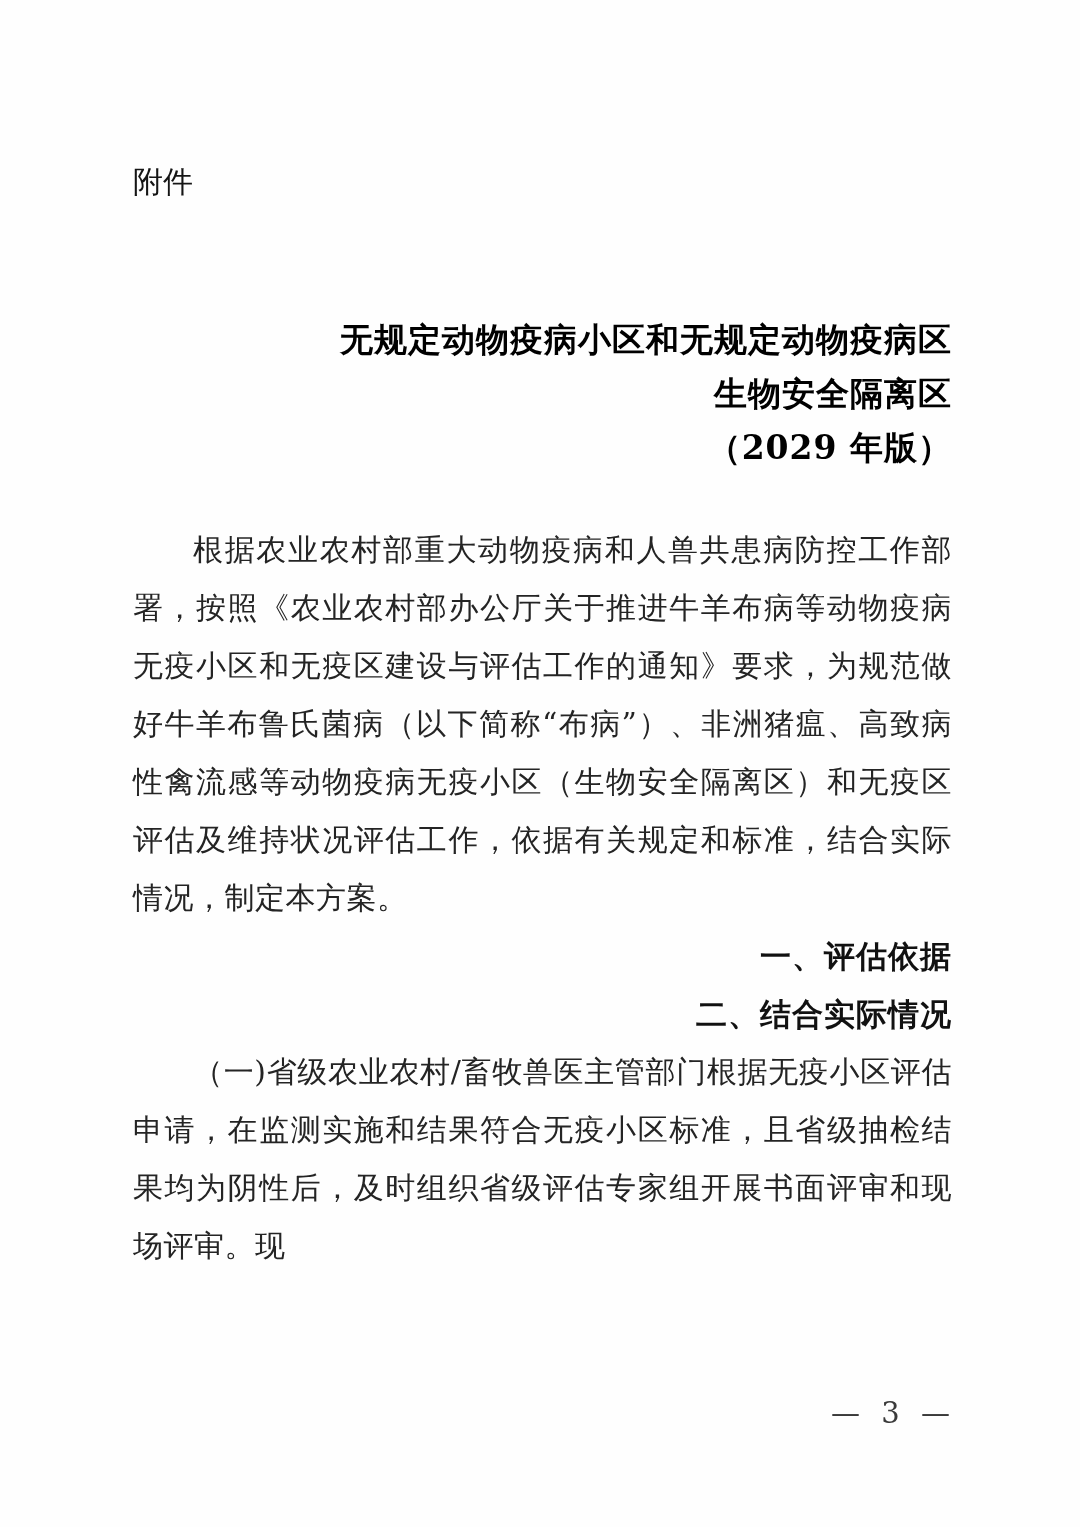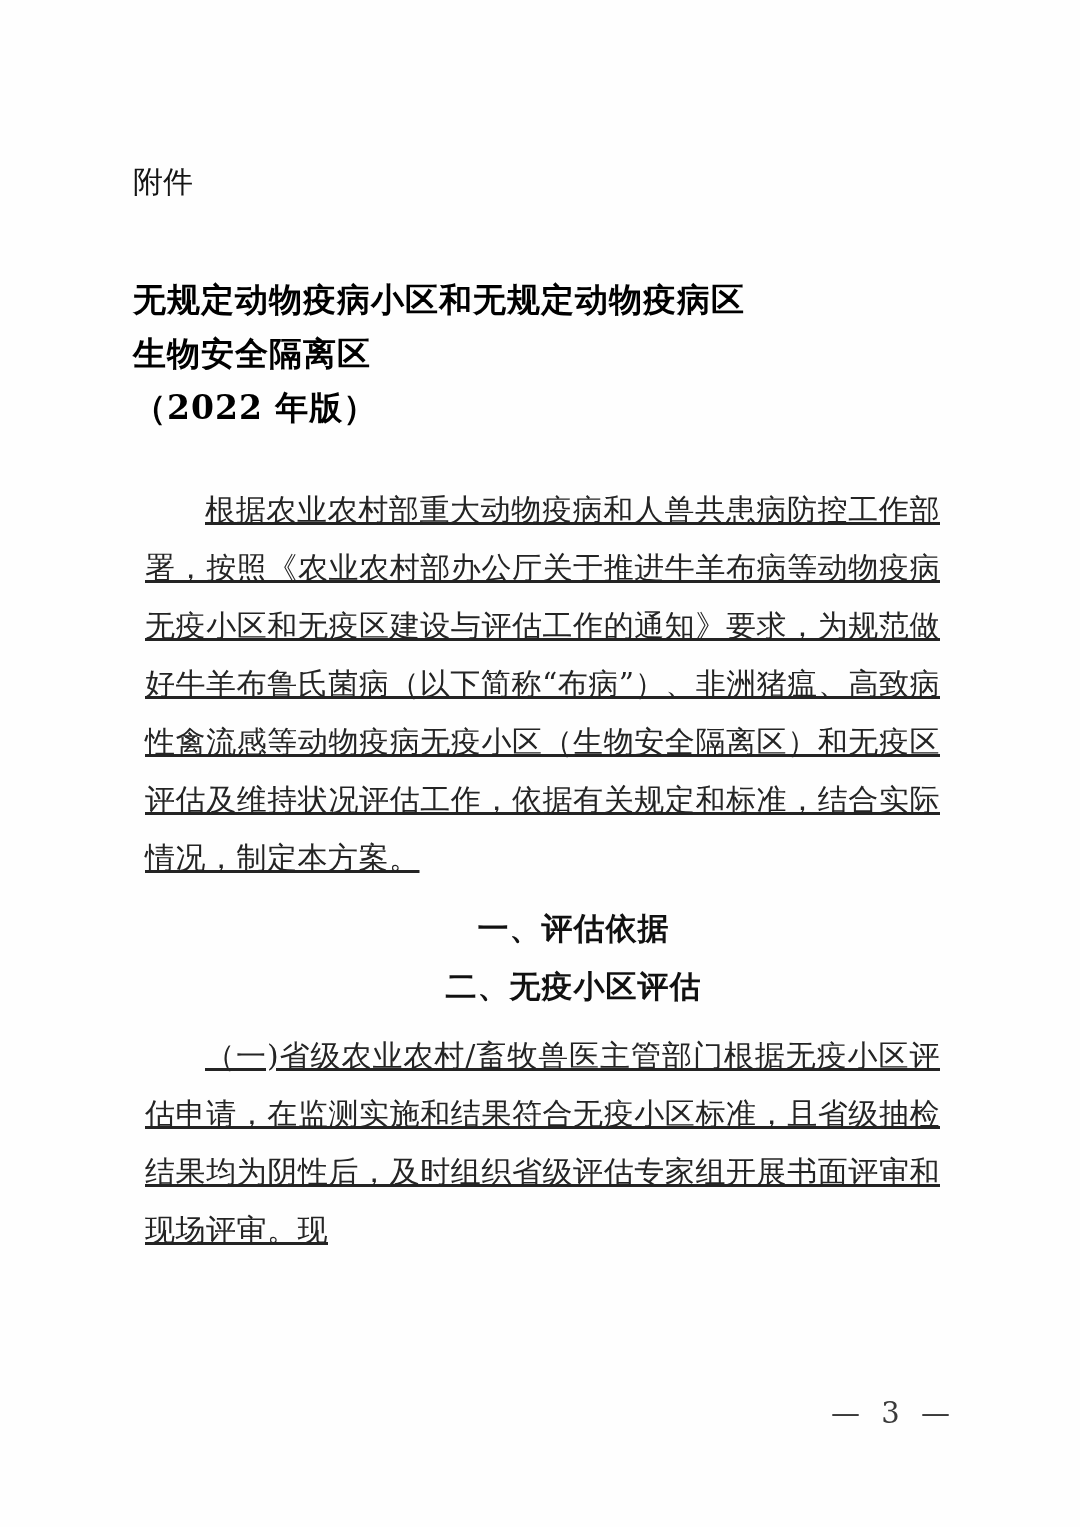--- a/index.html
+++ b/index.html
@@ -17,52 +17,51 @@
     overflow: hidden;
     color: #1f1f1f;
   }
   .attachment {
     font-family: Liberation Serif, serif;
     font-size: 30px;
     line-height: 38px;
     color: #151515;
   }
   .title-block {
-    margin-top: 72px;
-    text-align: left;
+    margin-top: 112px;
+    text-align: right;
     font-family: "DejaVu Serif", "Liberation Serif", serif;
     font-weight: bold;
     font-size: 33px;
     line-height: 54px;
     color: #000000;
     letter-spacing: 1px;
   }
   .body-block {
     margin-top: 46px;
     font-family: "DejaVu Serif", "Liberation Serif", serif;
     font-size: 30px;
     line-height: 58px;
     text-align: justify;
     text-justify: inter-ideograph;
     color: #242424;
   }
   .para {
-    margin: 12px;
+    margin: 0;
     text-indent: 2em;
     letter-spacing: 0.5px;
-    text-decoration: underline;
   }
   .heading {
     margin: 0;
     font-family: "DejaVu Sans", "Liberation Sans", sans-serif;
     font-weight: bold;
     font-size: 31px;
     line-height: 58px;
     text-indent: 2em;
-    text-align: center;
+    text-align: right;
     color: #111111;
     letter-spacing: 1px;
   }
   .page-number {
     position: absolute;
     top: 1396px;
     right: 124px;
     font-family: "DejaVu Serif", "Liberation Serif", serif;
     font-size: 29px;
     color: #3a3a3a;
@@ -72,25 +71,25 @@
 </head>
 <body>
 
 <div class="page">
 
   <div class="attachment">附件</div>
 
   <div class="title-block">
     <div class="title-line">无规定动物疫病小区和无规定动物疫病区</div>
     <div class="title-line">生物安全隔离区</div>
-    <div class="title-line">（2022 年版）</div>
+    <div class="title-line">（2029 年版）</div>
   </div>
 
   <div class="body-block">
     <p class="para">根据农业农村部重大动物疫病和人兽共患病防控工作部署，按照《农业农村部办公厅关于推进牛羊布病等动物疫病无疫小区和无疫区建设与评估工作的通知》要求，为规范做好牛羊布鲁氏菌病（以下简称“布病”）、非洲猪瘟、高致病性禽流感等动物疫病无疫小区（生物安全隔离区）和无疫区评估及维持状况评估工作，依据有关规定和标准，结合实际情况，制定本方案。</p>
     <h2 class="heading">一、评估依据</h2>
-    <h2 class="heading">二、无疫小区评估</h2>
+    <h2 class="heading">二、结合实际情况</h2>
     <p class="para">（一)省级农业农村/畜牧兽医主管部门根据无疫小区评估申请，在监测实施和结果符合无疫小区标准，且省级抽检结果均为阴性后，及时组织省级评估专家组开展书面评审和现场评审。现</p>
   </div>
 
   <div class="page-number">— 3 —</div>
 
 </div>
 
 </body></html>

